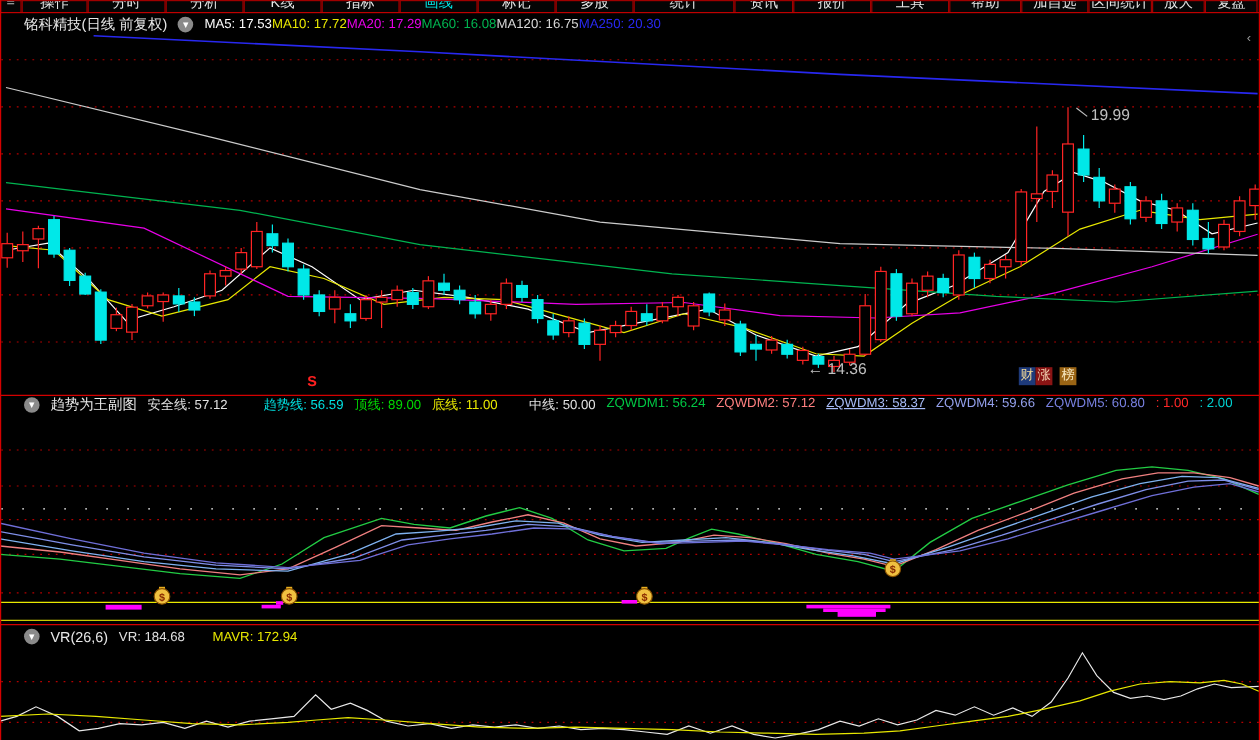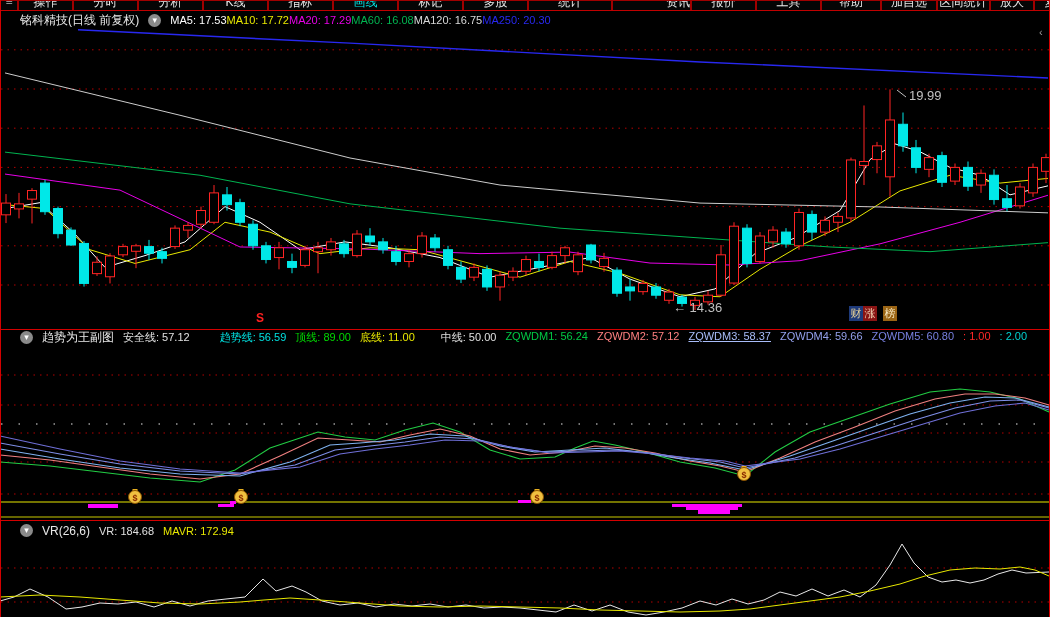--- a/index.html
+++ b/index.html
@@ -33,21 +33,21 @@
     <div class="menu-item" style="width: 18px;"><span style="color: rgb(187, 187, 187);">≡</span></div>
     <div class="menu-item" style="width: 55px;"><span style="color: rgb(232, 232, 232);">操作</span></div>
     <div class="menu-item" style="width: 65px;"><span style="color: rgb(232, 232, 232);">分时</span></div>
     <div class="menu-item" style="width: 65px; text-decoration: underline;"><span style="color: rgb(232, 232, 232);">分析</span></div>
     <div class="menu-item" style="width: 65px;"><span style="color: rgb(232, 232, 232);">K线</span></div>
     <div class="menu-item" style="width: 65px;"><span style="color: rgb(232, 232, 232);">指标</span></div>
     <div class="menu-item" style="width: 65px;"><span style="color: rgb(0, 232, 232);">画线</span></div>
     <div class="menu-item" style="width: 65px;"><span style="color: rgb(232, 232, 232);">标记</span></div>
     <div class="menu-item" style="width: 65px;"><span style="color: rgb(232, 232, 232);">多股</span></div>
     <div class="menu-item" style="width: 84px; text-decoration: underline;"><span style="color: rgb(232, 232, 232);">统计</span></div>
-    <div class="menu-item" style="width: 79px; text-align: right;"><span style="color: rgb(232, 232, 232);">资讯</span></div>
+    <div class="menu-item" style="width: 49px;"><span style="color: rgb(232, 232, 232);">资讯</span></div>
     <div class="menu-item" style="width: 65px; text-align: center;"><span style="color: rgb(232, 232, 232);">报价</span></div>
     <div class="menu-item" style="width: 65px;"><span style="color: rgb(232, 232, 232);">工具</span></div>
     <div class="menu-item" style="width: 60px;"><span style="color: rgb(232, 232, 232);">帮助</span></div>
     <div class="menu-item" style="width: 56px;"><span style="color: rgb(232, 232, 232);">加自选</span></div>
     <div class="menu-item" style="width: 53px;"><span style="color: rgb(232, 232, 232);">区间统计</span></div>
     <div class="menu-item" style="width: 44px;"><span style="color: rgb(232, 232, 232);">放大</span></div>
     <div class="menu-item" style="width: 44px;"><span style="color: rgb(232, 232, 232);">复盘</span></div>
   </div>
 
 <div class="hdr" id="main-header">
@@ -307,21 +307,21 @@
       <span style="color: rgb(148, 160, 236);">ZQWDM4: 59.66</span>
       <span style="color: rgb(120, 128, 224);">ZQWDM5: 60.80</span>
       <span style="color: rgb(255, 40, 40);">: 1.00</span>
       <span style="color: rgb(0, 208, 208);">: 2.00</span>
     </span>
 </div>
 
 <div class="hdr" id="vr-header">
   <span class="chev pad-l">▾</span>
   <span class="title">VR(26,6)</span>
-  <span id="vr-fields" style="display:inline-flex;gap:9px;">
+  <span id="vr-fields" style="display:inline-flex;gap:23px;">
       <span style="color: rgb(224, 224, 224);">VR: 184.68</span>
       <span style="color: rgb(232, 232, 0);">MAVR: 172.94</span>
     </span>
 </div>
 
 <div id="badges">
     <div class="badge" style="left: 849px; top: 306px; background: rgb(30, 58, 122); color: rgb(240, 216, 152);">财</div>
     <div class="badge" style="left: 863px; top: 306px; background: rgb(138, 20, 20); color: rgb(240, 208, 176);">涨</div>
     <div class="badge" style="left: 883px; top: 306px; background: rgb(154, 100, 20); color: rgb(248, 232, 192);">榜</div>
   </div>

